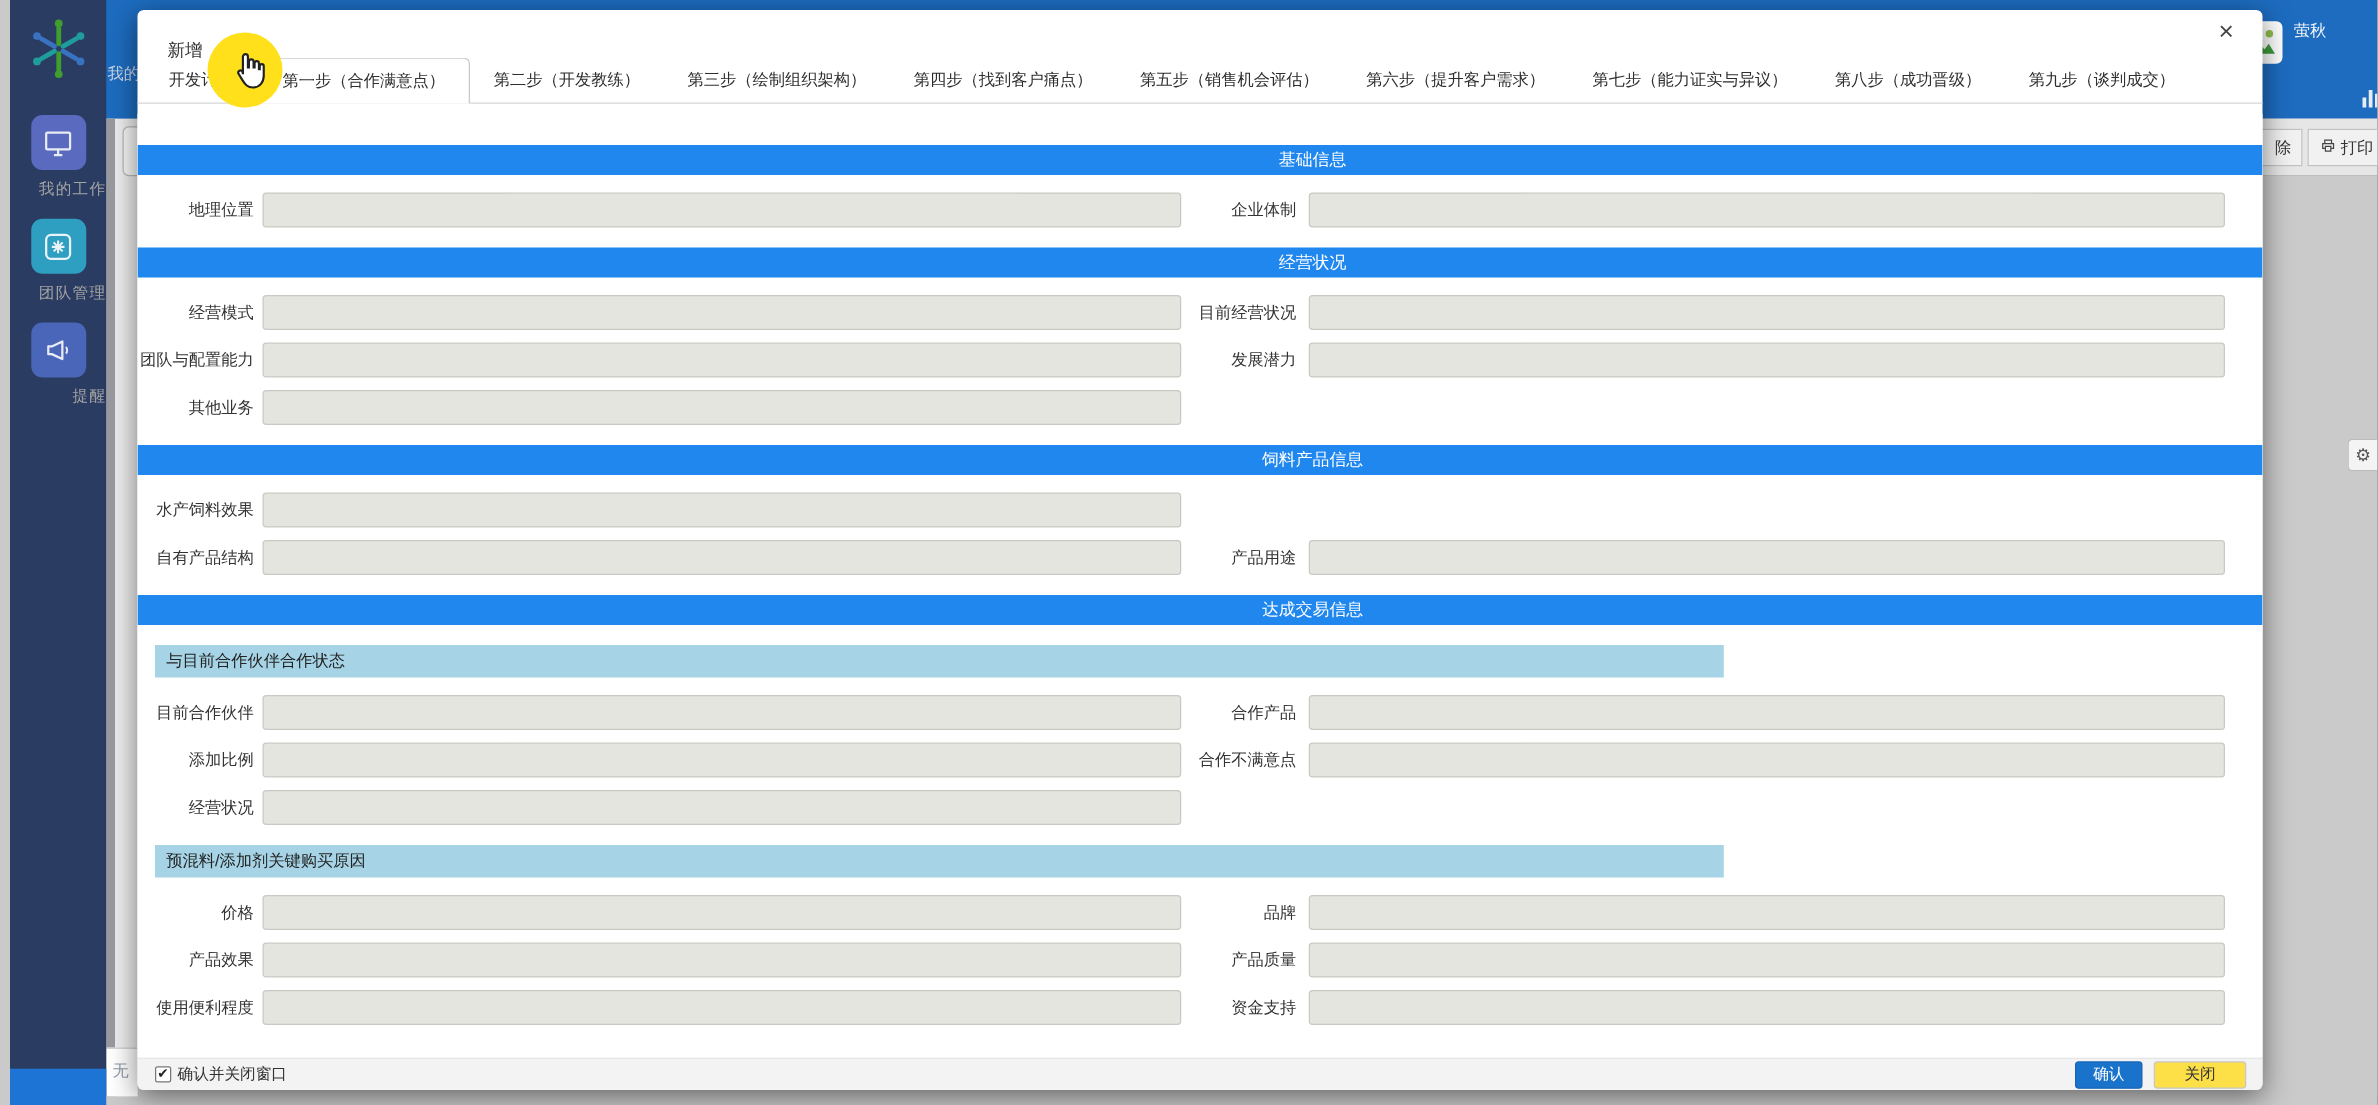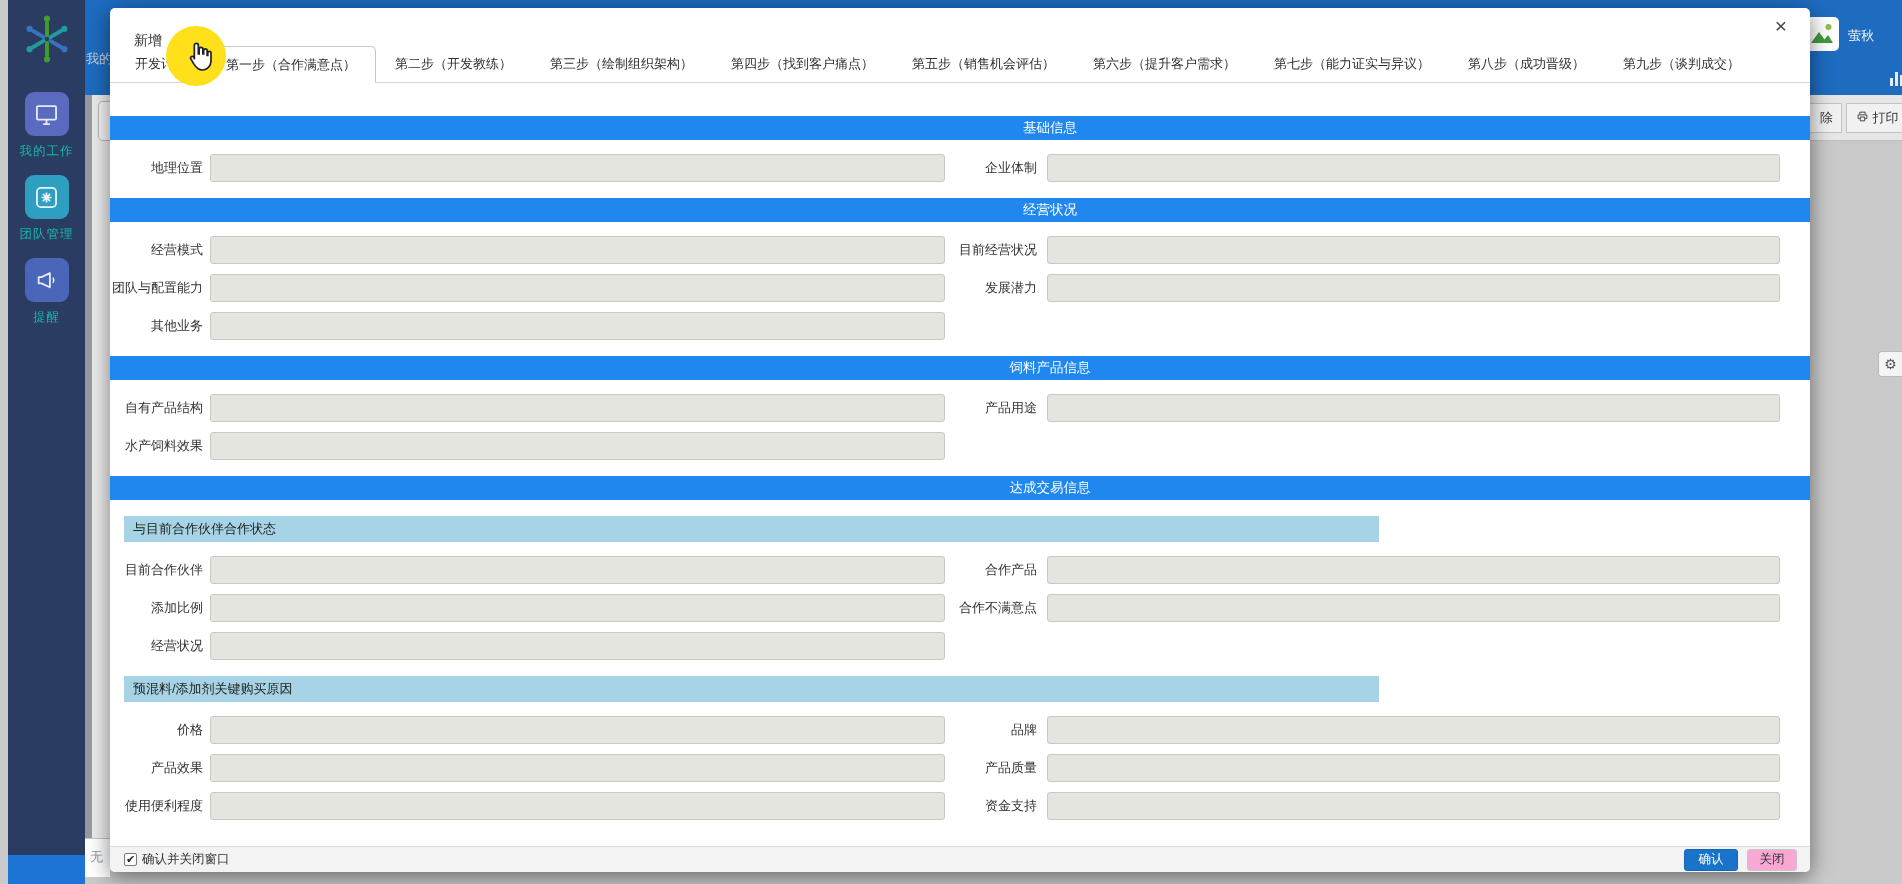--- a/index.html
+++ b/index.html
@@ -1,31 +1,31 @@
 <!DOCTYPE html>
 <html style="--section_bar: #1f87ee; --subsection_bar: #a6d4e6; --primary_button: #1a73ca; --topbar: #1d6cc0; --sidebar: #2b3c62; --edge_blue: #1d74d4; --highlight: #ffe01a;"><head>
 <meta charset="utf-8">
 <style>
   * { margin:0; padding:0; box-sizing:border-box; }
   html,body { background:#777; }
   body { font-family:"Liberation Sans","DejaVu Sans",sans-serif; }
   .screen { position:relative; width:1902px; height:884px; overflow:hidden; background:#cacaca; }
   .topbar { position:absolute; left:8px; top:0; width:1894px; height:95px; background:var(--topbar,#1d6cc0); z-index:1; }
   .partial-tab { position:absolute; left:78px; top:50px; color:#ccd4e2; font-size:13px; white-space:nowrap; }
-  .user-chip { position:absolute; right:28px; top:16px; display:flex; align-items:center; gap:8px; }
+  .user-chip { position:absolute; right:41px; top:16px; display:flex; align-items:flex-start; gap:8px; }
   .user-name { color:#f2f5fa; font-size:13px; white-space:nowrap; }
   .mini-icon { position:absolute; right:-6px; top:68px; width:18px; height:18px; }
   .mini-icon i { display:block; position:absolute; bottom:0; background:#e8edf5; width:3px; }
   .mini-icon i:nth-child(1){left:0;height:8px;} .mini-icon i:nth-child(2){left:5px;height:14px;} .mini-icon i:nth-child(3){left:10px;height:11px;}
 
   .sidebar { position:absolute; left:8px; top:0; width:77px; height:877px; background:var(--sidebar,#2b3c62); z-index:2; }
   .logo { margin:8px auto 22px; width:58px; height:62px; }
   .side-item { width:77px; text-align:center; margin-bottom:15px; cursor:pointer; }
   .side-ic { width:44px; height:44px; border-radius:9px; margin:0 auto; display:flex; align-items:center; justify-content:center; }
-  .side-lb { margin-top:7px; font-size:12.5px; color:#14b8a6; letter-spacing:1px; }
+  .side-lb { margin-top:7px; font-size:12.5px; color:#a3a3a3; letter-spacing:1px;text-align:right; }
   .side-bottom-blue { position:absolute; left:0; bottom:-20px; width:77px; height:42px; background:var(--edge_blue,#1d74d4); }
 
   .content-strip { position:absolute; left:85px; top:95px; width:25px; height:782px; background:#ededed; border-left:7px solid #999aa0; z-index:1; }
   .strip-panel-corner { position:absolute; left:6px; top:6px; width:30px; height:40px; border:1px solid #b9b9b9; border-radius:5px; background:#f7f7f7; }
 
   .right-panel { position:absolute; left:1796px; top:95px; width:106px; height:782px; background:#cacaca; z-index:1; }
   .right-toolbar { position:absolute; left:0; top:0; width:106px; height:46px; background:#e6e6e6; border-bottom:1px solid #bdbdbd; }
   .tb-cell { position:absolute; top:8px; height:30px; background:#f1f1f1; border:1px solid #c2c2c2; font-size:13px; color:#333; display:flex; align-items:center; justify-content:flex-end; padding:0 8px; gap:4px; }
   .tb-del   { left:2px;  width:44px; }
   .tb-print { left:50px; width:62px; justify-content:center; }
@@ -53,21 +53,21 @@
   .finp { flex:none; height:28px; background:#e5e5e0; border:1px solid #c9c9c3; border-radius:3px; }
   .finp.i1 { margin-left:7px; width:735px; }
   .finp.i2 { margin-left:10px; width:733px; }
   .m-foot { position:absolute; left:0; bottom:0; width:1700px; height:26px; background:#f3f3f3; border-top:1px solid #dcdcdc; border-radius:0 0 5px 5px; display:flex; align-items:center; padding:0 13px 0 14px; }
   .chk { display:flex; align-items:center; gap:5px; cursor:pointer; }
   .chk-box { width:13px; height:13px; background:#fff; border:1px solid #787878; border-radius:2px; font-size:11px; line-height:11px; text-align:center; color:#222; }
   .chk-lb { font-size:12.5px; color:#333; }
   .btns { margin-left:auto; display:flex; gap:9px; }
   .btn { height:22px; font-size:12.5px; border-radius:3px; cursor:pointer; font-family:inherit; }
   .btn-confirm { width:54px; background:var(--primary_button,#1a73ca); border:1px solid #1565b5; color:#fff; }
-  .btn-close { width:50px; background:#f9a8d4; border:1px solid #c7c7c7; color:#333; }
+  .btn-close { width:74px; background:#fde047; border:1px solid #c7c7c7; color:#333; }
 
   
   .hilite { position:absolute; left:166px; top:26px; width:60px; height:60px; border-radius:50%; background:var(--highlight,#ffe01a); z-index:10; }
   .hand { position:absolute; left:183px; top:40px; width:32px; height:36px; z-index:11; }
 </style>
 </head>
 <body>
 
 <div class="screen">
 
@@ -207,28 +207,28 @@
           <div class="finp i1" title="团队与配置能力"></div>
           <span class="flbl l2">发展潜力</span>
           <div class="finp i2" title="发展潜力"></div>
         </div>
         <div class="frow">
           <span class="flbl l1">其他业务</span>
           <div class="finp i1" title="其他业务"></div>
         </div>
         <div class="sec">饲料产品信息</div>
         <div class="frow">
+          <span class="flbl l1">水产饲料效果</span>
+          <div class="finp i1" title="水产饲料效果"></div>
+        </div>
+        <div class="frow">
           <span class="flbl l1">自有产品结构</span>
           <div class="finp i1" title="自有产品结构"></div>
           <span class="flbl l2">产品用途</span>
           <div class="finp i2" title="产品用途"></div>
-        </div>
-        <div class="frow">
-          <span class="flbl l1">水产饲料效果</span>
-          <div class="finp i1" title="水产饲料效果"></div>
         </div>
         <div class="sec">达成交易信息</div>
         <div class="subsec">与目前合作伙伴合作状态</div>
         <div class="frow">
           <span class="flbl l1">目前合作伙伴</span>
           <div class="finp i1" title="目前合作伙伴"></div>
           <span class="flbl l2">合作产品</span>
           <div class="finp i2" title="合作产品"></div>
         </div>
         <div class="frow">

